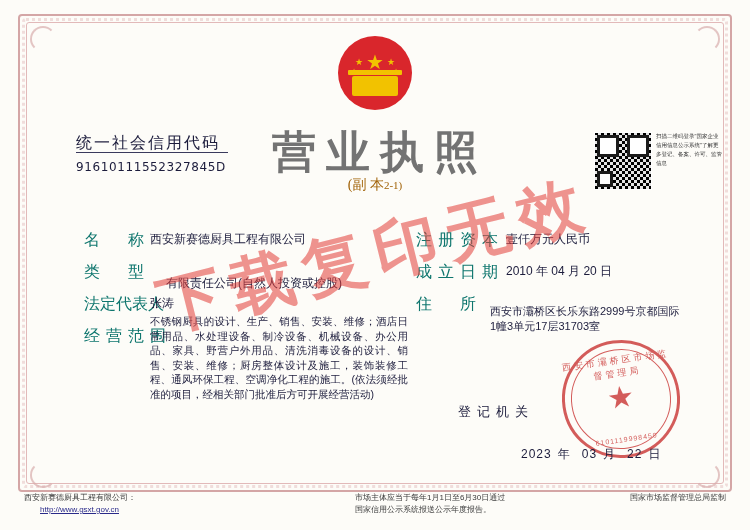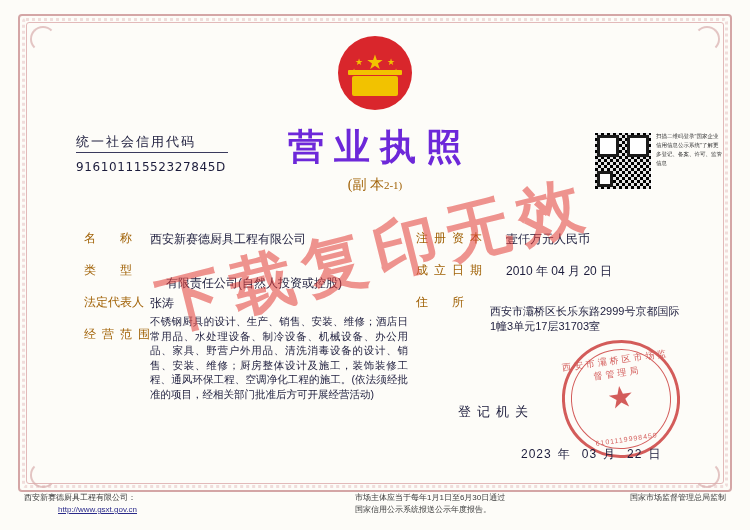--- a/index.html
+++ b/index.html
@@ -94,40 +94,40 @@
   .emblem .s3 { right: 17px; top: 22px; }
   .emblem .s4 { right: 12px; top: 32px; }
 
   
   .title {
     position: absolute;
     left: 0; right: 0; top: 123px;
     text-align: center;
     font-family: "DejaVu Serif", serif;
     font-weight: bold;
-    font-size: 36px;
+    font-size: 44px;
     letter-spacing: 10px;
-    color: #6d28d9;
+    color: #737373;
     text-indent: 10px;
   }
   .subtitle {
     position: absolute;
     left: 0; right: 0; top: 176px;
     text-align: center;
     font-size: 14px;
     color: #a16207;
     font-family: Liberation Serif, serif;
   }
   .subtitle .sub-num { font-size: 11px; }
 
   
   .code-label {
     position: absolute;
     left: 76px; top: 133px;
-    font-size: 13px;
+    font-size: 16px;
     letter-spacing: 2px;
     color: #1c1c3c;
   }
   .code-line {
     position: absolute;
     left: 76px; top: 152px;
     width: 152px;
     border-bottom: 1px solid #3a3a5c;
   }
   .code-value {
@@ -171,22 +171,22 @@
     right: 28px; top: 132px;
     width: 66px;
     font-size: 5.5px;
     line-height: 9px;
     color: #333;
   }
 
   
   .field-label {
     position: absolute;
-    font-size: 12px;
-    color: #a16207;
+    font-size: 16px;
+    color: #0f766e;
     letter-spacing: 6px;
     white-space: nowrap;
   }
   .field-value {
     position: absolute;
     font-size: 12px;
     color: #1c1c3c;
     line-height: 17px;
   }
   .lbl-name    { left: 84px;  top: 230px; }
@@ -361,21 +361,21 @@
 
   <div class="date-line">
     <span class="num">2023</span><span class="unit">年</span><span class="num">03</span><span class="unit">月</span><span class="num">22</span><span class="unit">日</span>
   </div>
 
   <div class="watermark">下载复印无效</div>
 
   <div class="footer">
     <div class="f-left">
       <div>西安新赛德厨具工程有限公司：</div>
-      <div style="color:#2a2a8a;text-decoration:underline;margin-left:34px;">http://www.gsxt.gov.cn</div>
+      <div style="color:#2a2a8a;text-decoration:underline;margin-left:16px;">http://www.gsxt.gov.cn</div>
     </div>
     <div class="f-center">
       <div>市场主体应当于每年1月1日至6月30日通过</div>
       <div>国家信用公示系统报送公示年度报告。</div>
     </div>
     <div class="f-right">
       <div>国家市场监督管理总局监制</div>
     </div>
   </div>
 

